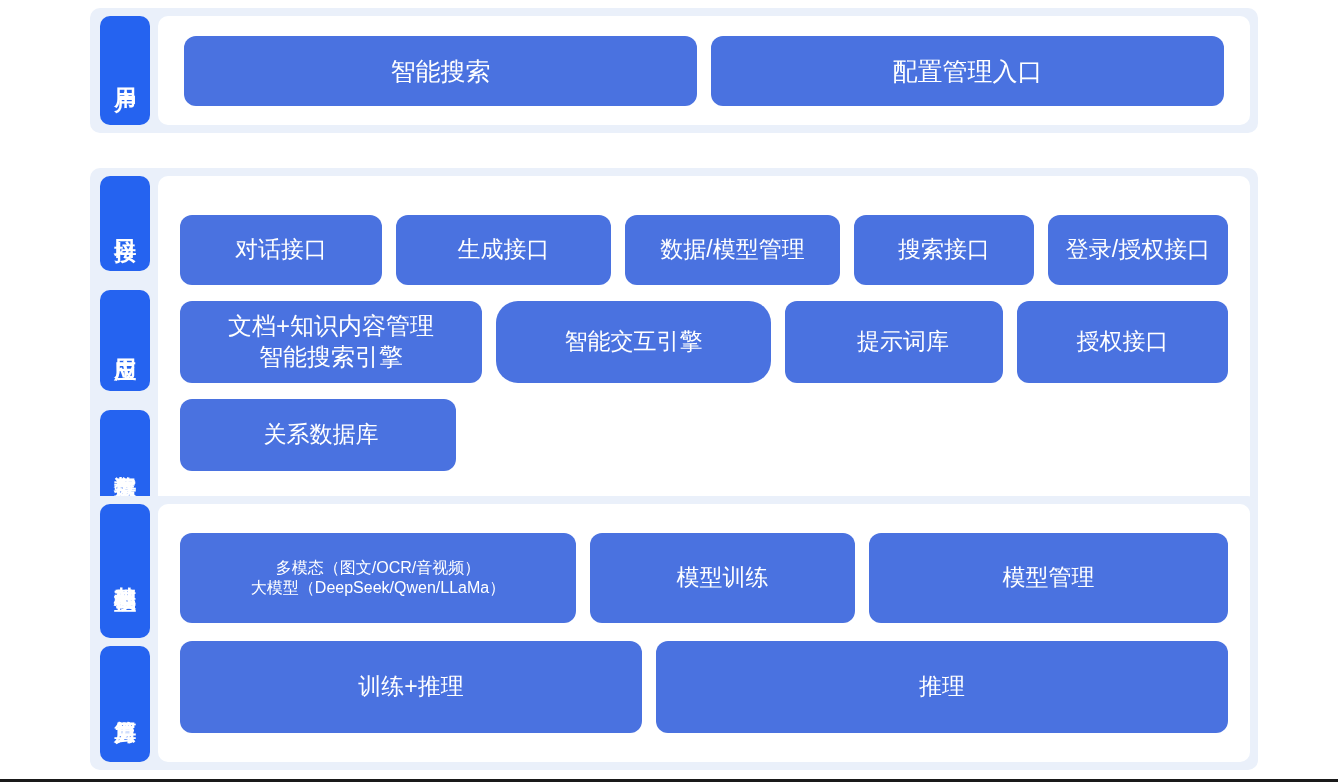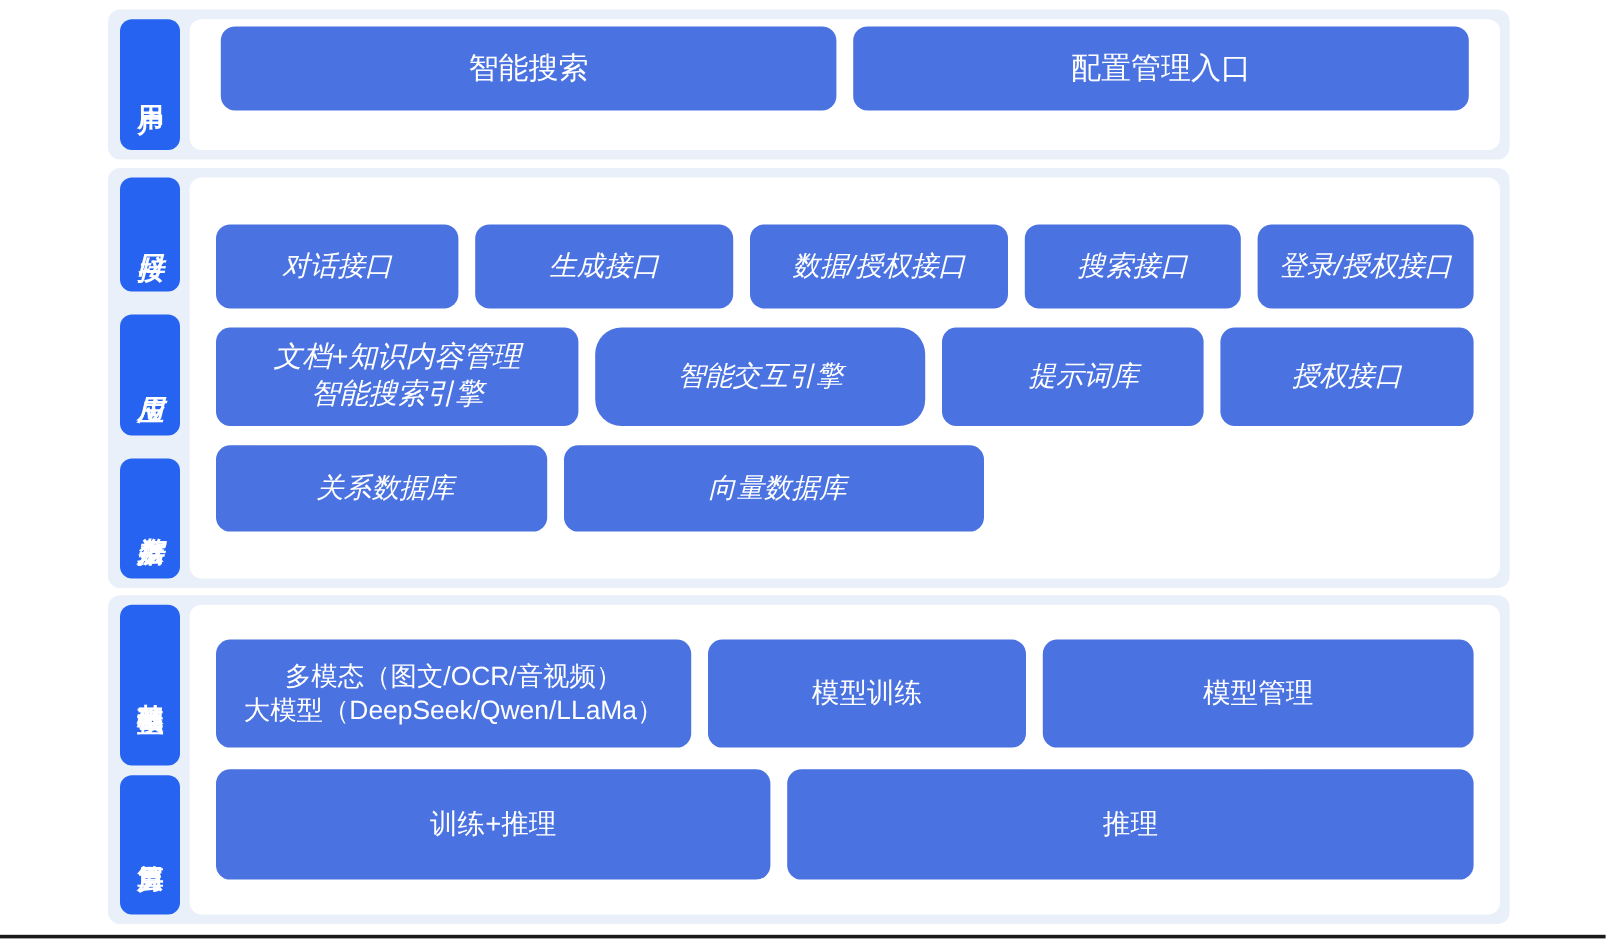--- a/index.html
+++ b/index.html
@@ -31,21 +31,21 @@
     width: 1168px;
     background: #eaf0fa;
     border-radius: 10px;
     display: flex;
     flex-direction: row;
     align-items: stretch;
     box-sizing: border-box;
     padding: 8px 8px 8px 10px;
   }
   .band-users  { top: 8px;   height: 125px; }
-  .band-middle { top: 140px; height: 350px; font-style: italic; }
+  .band-middle { top: 168px; height: 350px; }
   .band-infra  { top: 496px; height: 274px; }
 
   
   .label-col {
     display: flex;
     flex-direction: column;
     justify-content: space-between;
     width: 50px;
     flex: 0 0 50px;
     margin-right: 8px;
@@ -80,21 +80,21 @@
     flex: 1 1 auto;
     background: #ffffff;
     border-radius: 10px;
     box-sizing: border-box;
     padding: 12px 22px;
     display: flex;
     flex-direction: column;
     justify-content: center;
     gap: 16px;
   }
-  .white-card.users-card { padding: 33px 26px; justify-content: flex-end; }
+  .white-card.users-card { padding: 33px 26px; justify-content: center; }
 
   
   .row {
     display: flex;
     flex-direction: row;
     gap: 14px;
     align-items: stretch;
   }
   .chip {
     background: #4a72e0;
@@ -124,21 +124,21 @@
   .row-app .chip.c2 { flex: 0 0 275px; border-radius: 22px; }
   .row-app .chip.c3 { flex: 0 0 218px; padding-left: 28px; }
   .row-app .chip.c4 { flex: 1 1 auto; }
 
   .row-data .chip { height: 72px; padding-left: 16px; }
   .row-data .chip.c1 { flex: 0 0 276px; }
   .row-data .chip.c2 { flex: 0 0 350px; }
   .row-data .chip.c3 { flex: 1 1 auto; }
 
   .row-model .chip { height: 90px; }
-  .row-model .chip.c1 { flex: 0 0 396px; font-size: 22px; text-align: center; }
+  .row-model .chip.c1 { flex: 0 0 396px; font-size: 16px; text-align: center; }
   .row-model .chip.c2 { flex: 0 0 265px; }
   .row-model .chip.c3 { flex: 1 1 auto; }
 
   .row-compute .chip { height: 92px; }
   .row-compute .chip.c1 { flex: 0 0 462px; }
   .row-compute .chip.c2 { flex: 1 1 auto; }
 
   .infra-card { gap: 18px; padding: 14px 22px; }
 
   
@@ -172,36 +172,35 @@
     <div class="label-col col-middle">
       <div class="side-label lbl-api">接口</div>
       <div class="side-label lbl-app">应用</div>
       <div class="side-label lbl-data">数据层</div>
     </div>
     <div class="white-card">
 
       <div class="row row-api">
         <div class="chip c1">对话接口</div>
         <div class="chip c2">生成接口</div>
-        <div class="chip c3">数据/授权接口</div>
+        <div class="chip c3">数据/模型管理</div>
         <div class="chip c4">搜索接口</div>
         <div class="chip c5">登录/授权接口</div>
       </div>
 
       <div class="row row-app">
         <div class="chip c1">文档+知识内容管理
 智能搜索引擎</div>
         <div class="chip c2">智能交互引擎</div>
         <div class="chip c3">提示词库</div>
         <div class="chip c4">授权接口</div>
       </div>
 
       <div class="row row-data">
         <div class="chip c1">关系数据库</div>
-        <div class="chip c2">向量数据库</div>
       </div>
 
     </div>
   </div>
 
   <div class="band band-infra">
     <div class="label-col col-infra">
       <div class="side-label lbl-model">基础模型</div>
       <div class="side-label lbl-compute">算力层</div>
     </div>

